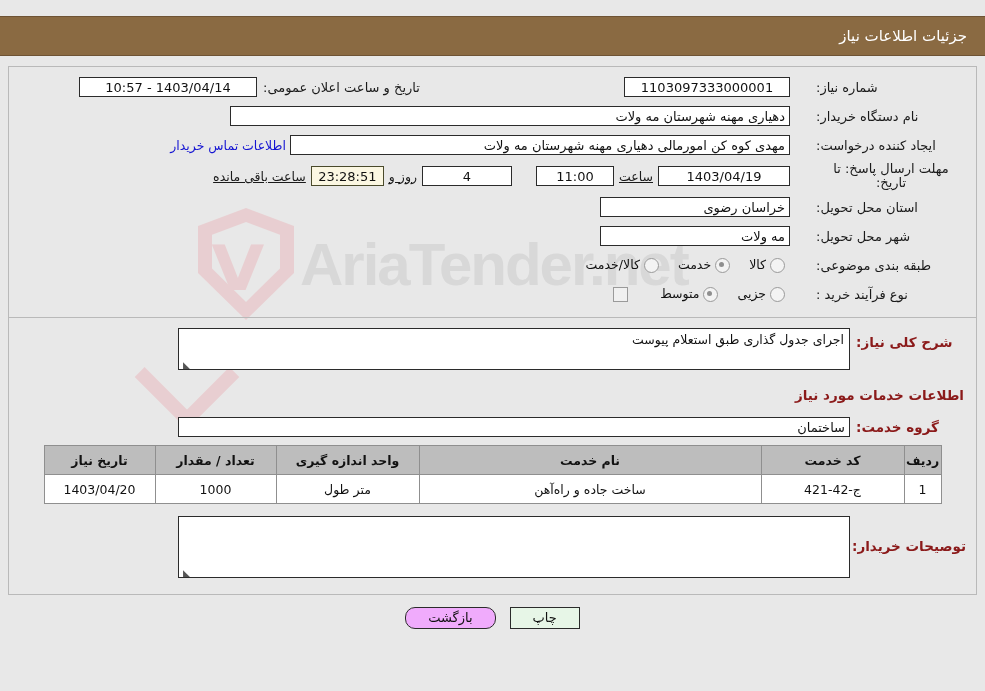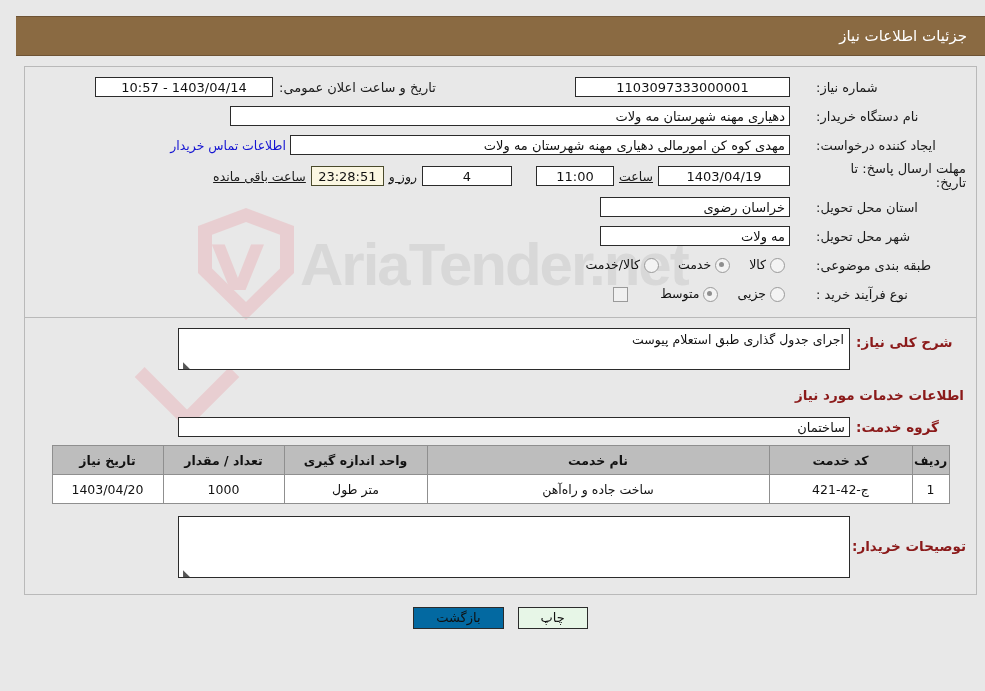--- a/index.html
+++ b/index.html
@@ -37,21 +37,21 @@
     font-size:60px;letter-spacing:-2px;font-weight:bold;
     color:#c9c9c9;font-family:"Liberation Sans",sans-serif;
     direction:ltr;
   }
   .wm-arrow{
     position:absolute;left:150px;top:160px;width:60px;height:60px;
     border-left:14px solid #e9b6bb;border-bottom:14px solid #e9b6bb;
     transform:rotate(-45deg);
   }
   
-  .outer{position:relative;z-index:1;margin-left:16px;}
+  .outer{position:relative;z-index:1;}
   .topbar{height:16px;background:#e8e8e8;}
   .titlebar{
     height:38px;background:#8a6a42;color:#ffffff;
     display:flex;align-items:center;justify-content:flex-start;
     padding-right:18px;font-size:15px;
     border-top:1px solid #6e5334;border-bottom:1px solid #6e5334;
   }
   .panel{
     margin:10px 8px 0 8px;
     border:1px solid #b9b9b9;
@@ -120,21 +120,21 @@
     height:26px;text-align:center;color:#111;
   }
   
   .btnbar{display:flex;justify-content:center;gap:14px;margin-top:12px;}
   .btn{
     border:1px solid #2b2b2b;height:22px;line-height:20px;
     padding:0 22px;font-size:13px;cursor:pointer;
     font-family:"DejaVu Sans","Liberation Sans",sans-serif;
   }
   .btn-print{background:#e7f6e7;color:#111;}
-  .btn-back{background:#0369a1;color:#111;}
+  .btn-back{background:#f0abfc;color:#111;border-radius:10px;}
 </style>
 </head>
 <body>
 
 <div class="watermark">
   <div class="wm-shield"></div>
   <div class="wm-v">V</div>
   <div class="wm-text">AriaTender.net</div>
   <div class="wm-arrow"></div>
 </div>
@@ -144,40 +144,40 @@
   <div class="topbar"></div>
 
   <div class="titlebar">
     <span>جزئیات اطلاعات نیاز</span>
   </div>
 
   <div class="panel">
 
     <div class="row">
       <div class="lbl w150">شماره نیاز:</div>
-      <div class="fld" style="width:215px">1103097333000001</div>
+      <div class="fld" style="width:166px">1103097333000001</div>
       <div style="flex:1"></div>
       <div class="lbl" style="width:auto">تاریخ و ساعت اعلان عمومی:</div>
       <div class="fld" style="width:178px">1403/04/14 - 10:57</div>
       <div style="width:60px"></div>
     </div>
 
     <div class="row">
       <div class="lbl w150">نام دستگاه خریدار:</div>
       <div class="fld right" style="width:560px">دهیاری مهنه  شهرستان مه ولات</div>
     </div>
 
     <div class="row">
       <div class="lbl w150">ایجاد کننده درخواست:</div>
       <div class="fld right" style="width:500px">مهدی کوه کن امورمالی دهیاری مهنه  شهرستان مه ولات</div>
       <div class="link">اطلاعات تماس خریدار</div>
     </div>
 
     <div class="row">
-      <div class="lbl w150" style="line-height:14px;text-align:right">
+      <div class="lbl w150" style="line-height:14px;text-align:center">
         <div>مهلت ارسال پاسخ: تا</div>
         <div>تاریخ:</div>
       </div>
       <div class="fld" style="width:132px">1403/04/19</div>
       <div class="inline-txt">ساعت</div>
       <div class="fld" style="width:78px">11:00</div>
       <div style="width:24px"></div>
       <div class="fld" style="width:90px">4</div>
       <div class="inline-txt">روز و</div>
       <div class="fld cream" style="width:73px">23:28:51</div>

